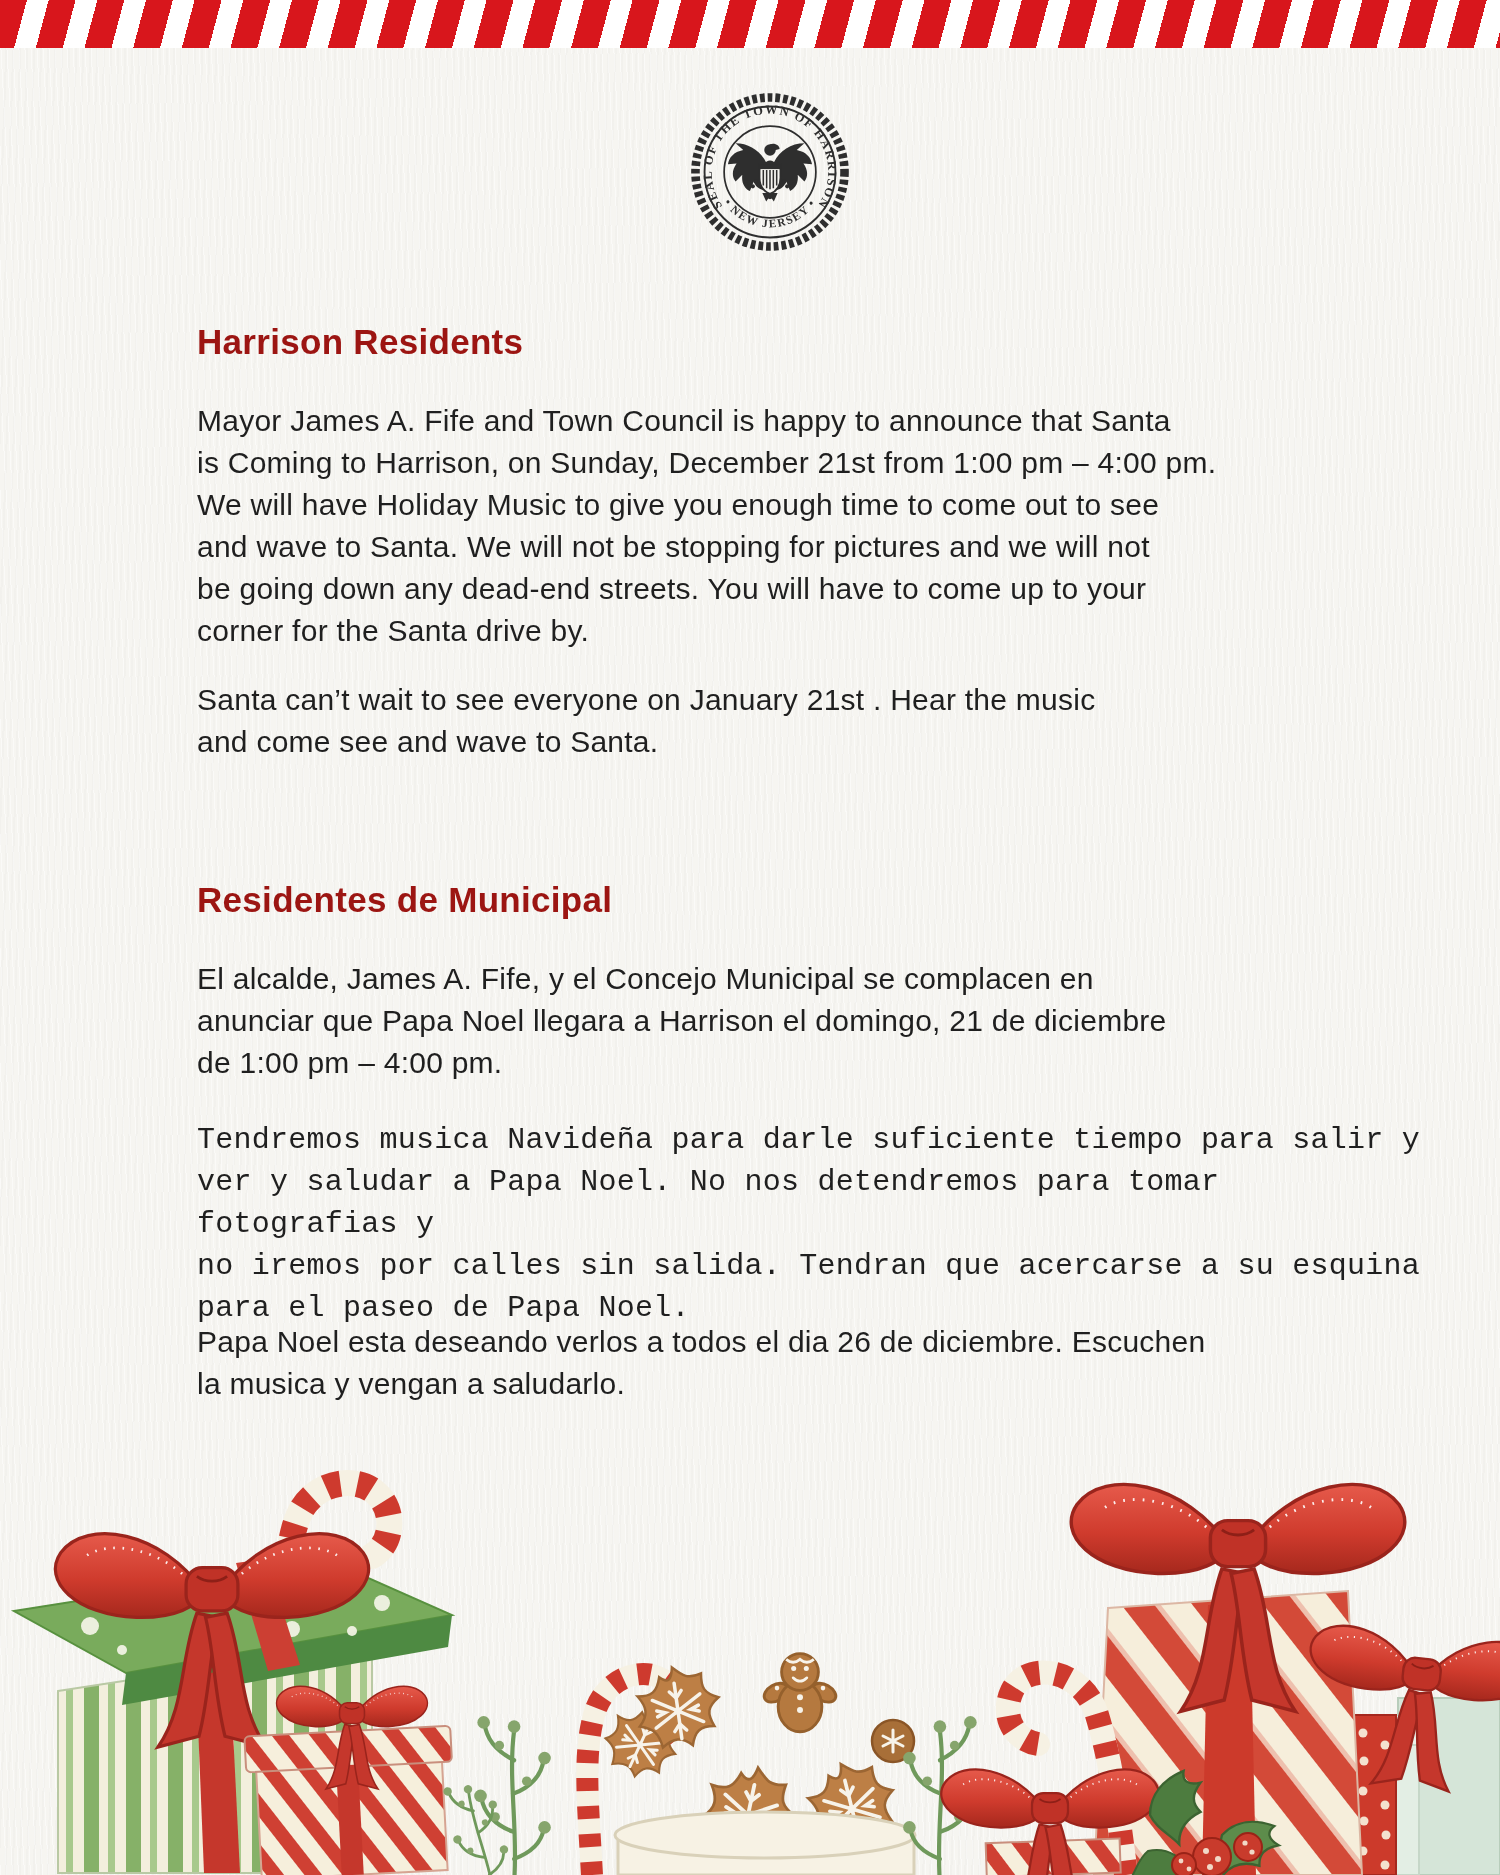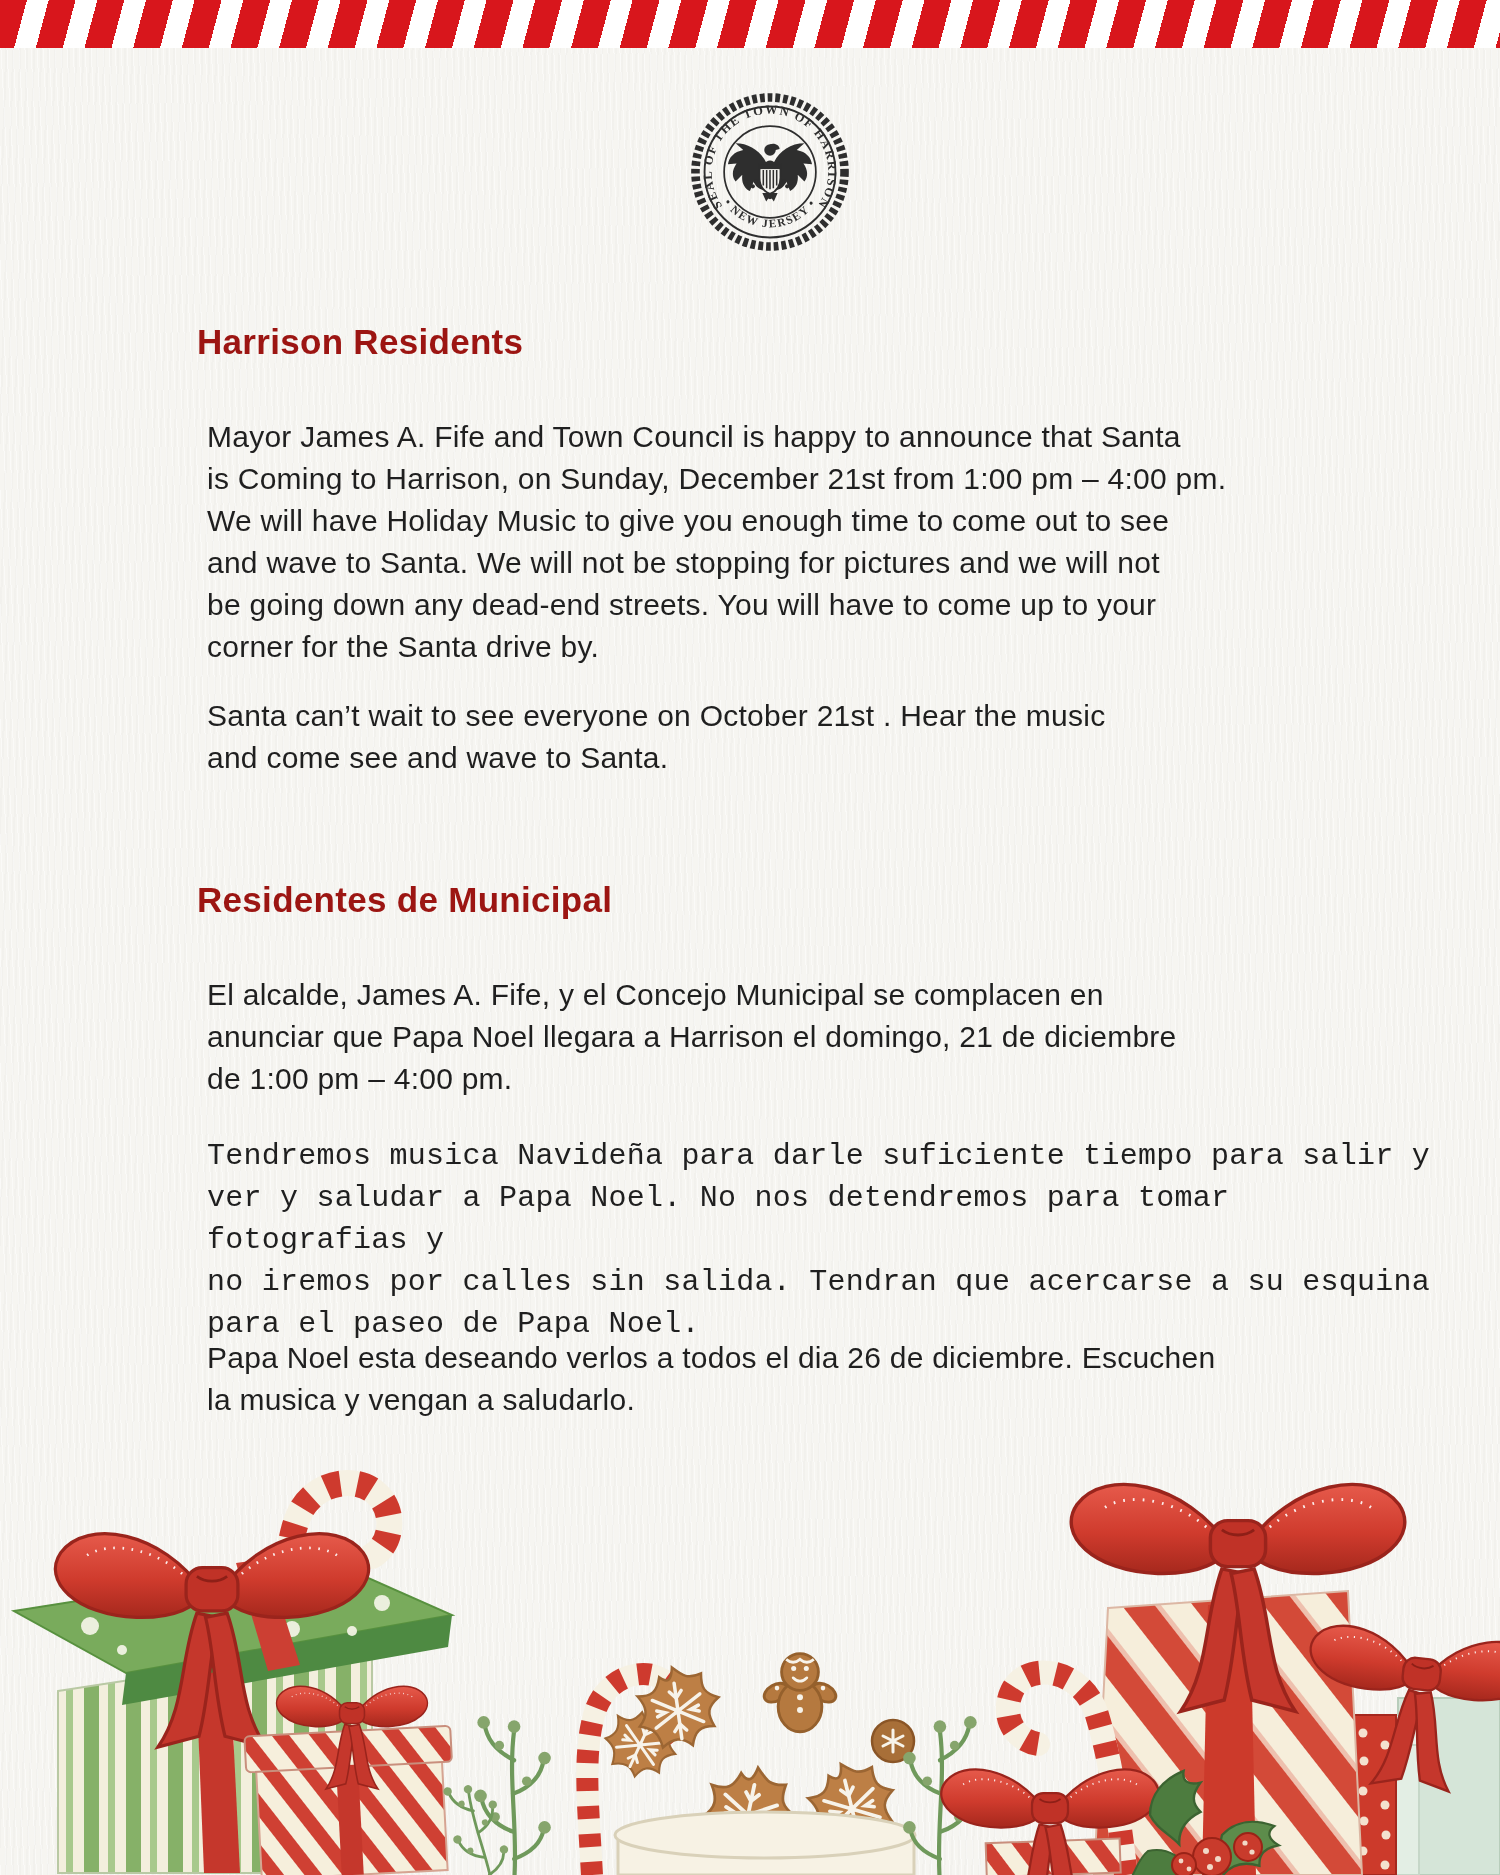--- a/index.html
+++ b/index.html
@@ -30,23 +30,23 @@
     position:absolute;left:684px;top:86px;width:172px;height:172px;
   }
   .h-red{
     position:absolute;left:197px;margin:0;
     font-size:35px;font-weight:700;letter-spacing:.3px;
     color:#9c1512;
   }
   #h-en{top:322px;}
   #h-es{top:880px;}
   .para{
-    position:absolute;left:207px;width:1230px;
+    position:absolute;left:197px;width:1230px;
     font-size:30px;line-height:42px;letter-spacing:.25px;
-    white-space:pre-line;color:#1f1f1f;margin-top:16px;
+    white-space:pre-line;color:#1f1f1f;
   }
   #p-en-1{top:400px;}
   #p-en-2{top:679px;}
   #p-es-1{top:958px;}
   #p-es-2{top:1119px;font-family:Liberation Mono, monospace;}
   #p-es-3{top:1321px;}
   .footer-art{
     position:absolute;left:0;bottom:0;width:1500px;height:432px;
   }
 </style>
@@ -93,21 +93,21 @@
     </g>
   </svg>
 
   <h1 id="h-en" class="h-red">Harrison Residents</h1>
   <div id="p-en-1" class="para">Mayor James A. Fife and Town Council is happy to announce that Santa
 is Coming to Harrison, on Sunday, December 21st from 1:00 pm – 4:00 pm.
 We will have Holiday Music to give you enough time to come out to see
 and wave to Santa. We will not be stopping for pictures and we will not
 be going down any dead-end streets. You will have to come up to your
 corner for the Santa drive by.</div>
-  <div id="p-en-2" class="para">Santa can’t wait to see everyone on October 21st . Hear the music
+  <div id="p-en-2" class="para">Santa can’t wait to see everyone on January 21st . Hear the music
 and come see and wave to Santa.</div>
 
   <h2 id="h-es" class="h-red">Residentes de Municipal</h2>
   <div id="p-es-1" class="para">El alcalde, James A. Fife, y el Concejo Municipal se complacen en
 anunciar que Papa Noel llegara a Harrison el domingo, 21 de diciembre
 de 1:00 pm – 4:00 pm.</div>
   <div id="p-es-2" class="para">Tendremos musica Navideña para darle suficiente tiempo para salir y
 ver y saludar a Papa Noel. No nos detendremos para tomar fotografias y
 no iremos por calles sin salida. Tendran que acercarse a su esquina
 para el paseo de Papa Noel.</div>

